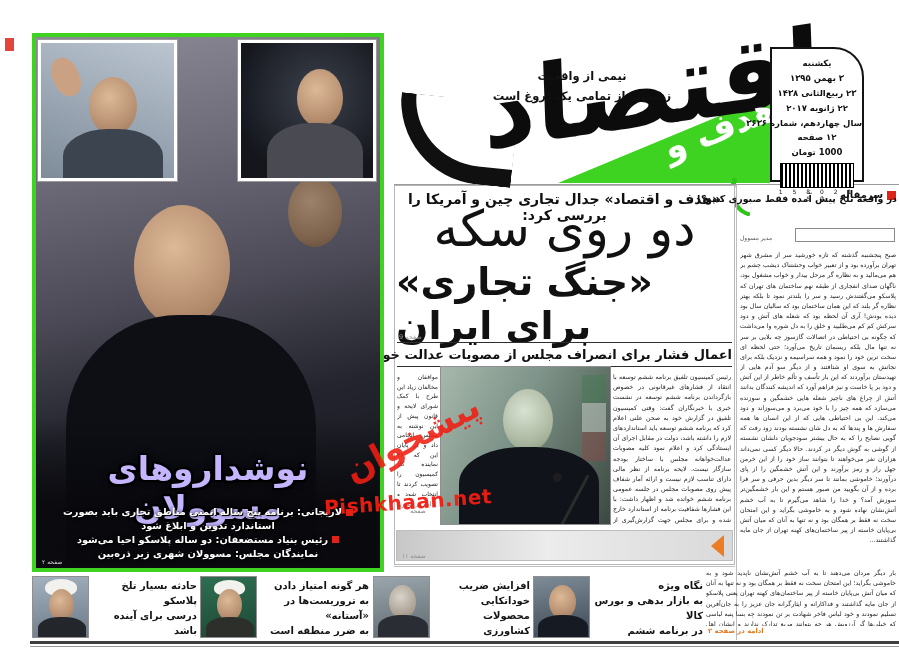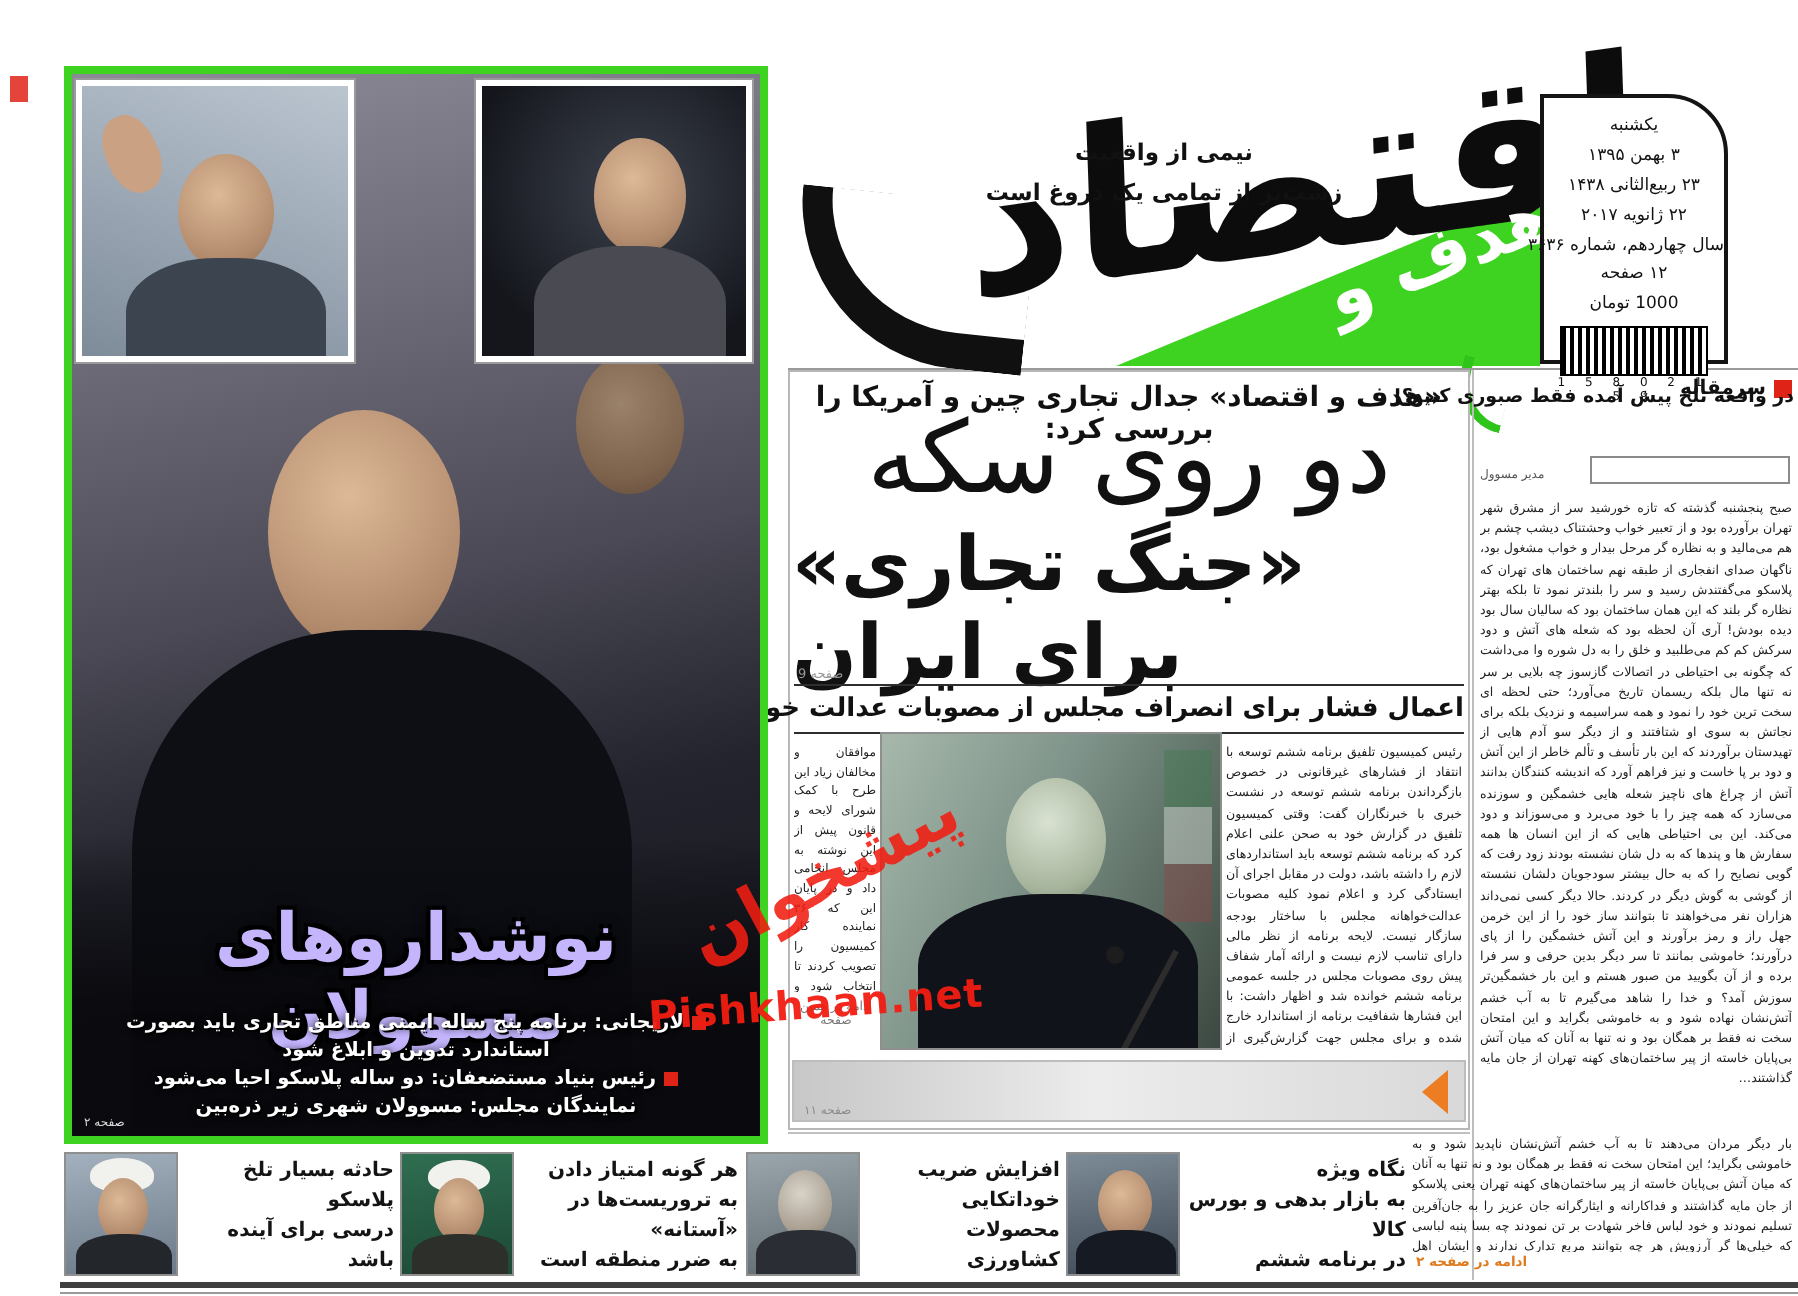--- a/index.html
+++ b/index.html
@@ -17,21 +17,21 @@
             font-size:104px;font-weight:bold;color:#0c0c0c;transform:rotate(-8deg) skewX(-6deg);
             letter-spacing:-4px;z-index:2;}
   .cal-swirl{left:397px;top:98px;width:118px;height:84px;border-bottom:18px solid #101010;
              border-left:15px solid #101010;border-radius:0 0 0 95px;transform:rotate(6deg);z-index:2;}
   .cal-sub{left:660px;top:108px;width:120px;text-align:center;font-size:35px;font-weight:bold;color:#fff;
            transform:rotate(-21deg);z-index:3;}
   .slogan{left:492px;top:66px;width:180px;text-align:center;font-size:11.5px;font-weight:bold;
           line-height:1.75;z-index:3;}
   .date-box{left:770px;top:47px;width:94px;height:135px;border:2.5px solid #141414;
             border-radius:0 30px 0 0;background:#fff;padding-top:7px;text-align:center;z-index:4;}
-  .date-box .dl{font-size:8.5px;font-weight:normal;line-height:1.75;white-space:nowrap;}
+  .date-box .dl{font-size:8.5px;font-weight:bold;line-height:1.75;white-space:nowrap;}
   .barcode{width:74px;height:25px;margin:3px auto 0;
            background:repeating-linear-gradient(90deg,#000 0 2px,#fff 2px 4px);border:1px solid #000;}
   .barcode-digits{font-size:6px;letter-spacing:4px;direction:ltr;}
   .rule-masthead{left:394px;top:184px;width:505px;height:1px;background:#9a9a9a;}
 
   
   .green-box{left:32px;top:33px;width:352px;height:539px;border:4px solid #3ed321;background:#20242e;z-index:5;}
   .big-photo{position:absolute;inset:0;
              background:linear-gradient(168deg,#8d8a97 0%,#6b6876 26%,#4a4955 48%,#23242d 68%,#101218 100%);}
   .big-shade{position:absolute;left:0;right:0;bottom:0;height:150px;

